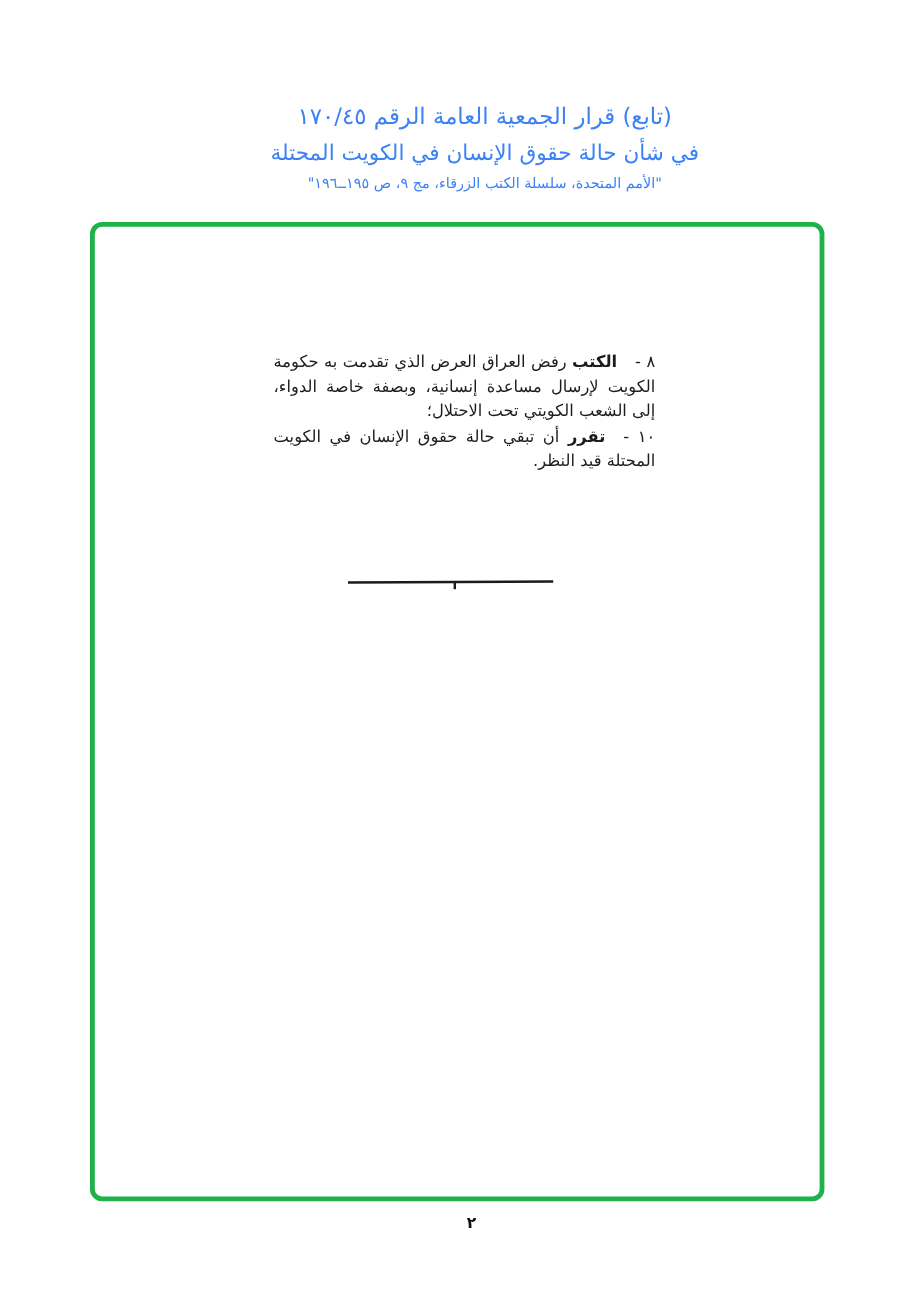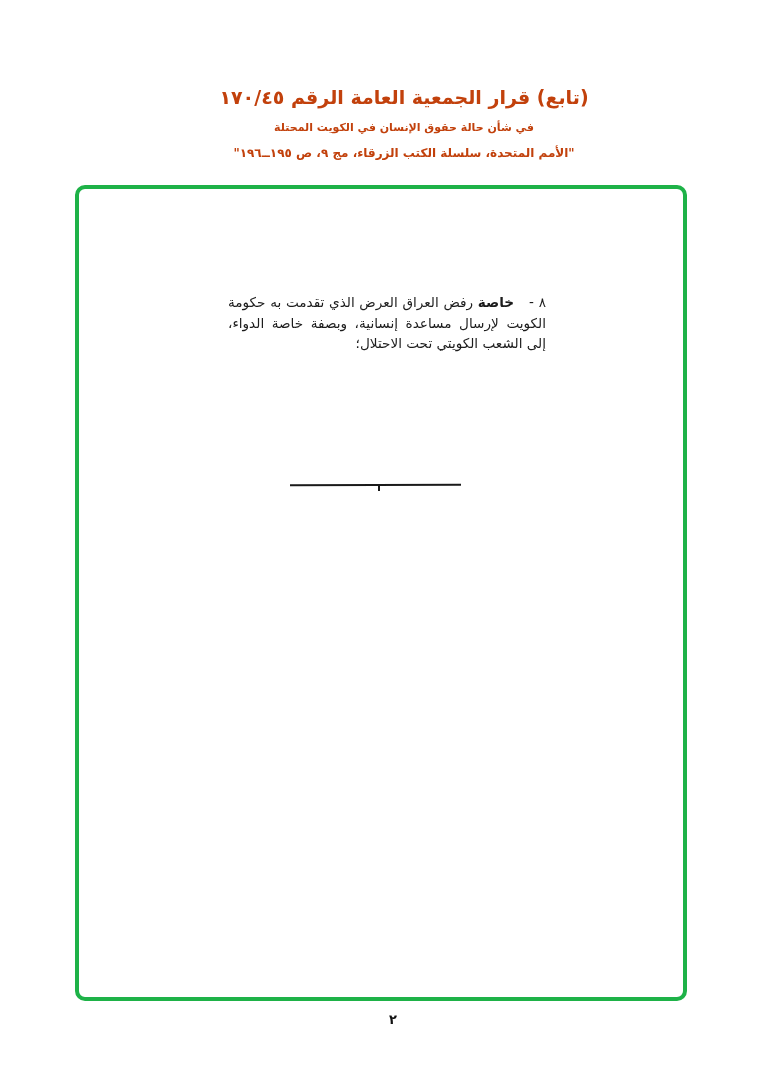--- a/index.html
+++ b/index.html
@@ -12,25 +12,25 @@
     color: #161616;
   }
   .page { position: absolute; inset: 0; }
 
   
   .header {
     position: absolute;
     top: 82px; left: 50px; right: 0;
     text-align: center;
     direction: rtl;
-    font-weight: bold;
-    color: #c2410c;
+    font-weight: normal;
+    color: #3b82f6;
   }
   .h1 { font-size: 19px; line-height: 31px; }
-  .h2 { font-size: 11px; line-height: 30px; }
+  .h2 { font-size: 18px; line-height: 30px; }
   .h3 { font-size: 12px;  line-height: 20px; }
 
   
   .green-box {
     position: absolute;
     left: 75px; top: 185px;
     width: 604px; height: 808px;
     border: 4px solid #1eb248;
     border-radius: 10px;
     background: transparent;
@@ -85,21 +85,22 @@
 
   <header class="header">
     <div class="h1">(تابع) قرار الجمعية العامة الرقم ١٧٠/٤٥</div>
     <div class="h2">في شأن حالة حقوق الإنسان في الكويت المحتلة</div>
     <div class="h3">"الأمم المتحدة، سلسلة الكتب الزرقاء، مج ٩، ص ١٩٥ــ١٩٦"</div>
   </header>
 
   <div class="green-box" style="border-color: rgb(30, 178, 72);"></div>
 
   <div class="text-block">
-    <p class="para"><span class="pnum">٨ -</span><span class="num-gap"></span><b class="verb">خاصة</b> <span class="ptext">رفض العراق العرض الذي تقدمت به حكومة الكويت لإرسال مساعدة إنسانية، وبصفة خاصة الدواء، إلى الشعب الكويتي تحت الاحتلال؛</span></p>
+    <p class="para"><span class="pnum">٨ -</span><span class="num-gap"></span><b class="verb">الكتب</b> <span class="ptext">رفض العراق العرض الذي تقدمت به حكومة الكويت لإرسال مساعدة إنسانية، وبصفة خاصة الدواء، إلى الشعب الكويتي تحت الاحتلال؛</span></p>
+    <p class="para"><span class="pnum">١٠ -</span><span class="num-gap"></span><b class="verb">تقرر</b> <span class="ptext">أن تبقي حالة حقوق الإنسان في الكويت المحتلة قيد النظر.</span></p>
   </div>
 
   <div class="separator"></div>
   <div class="separator-tick"></div>
 
   <div class="page-num">٢</div>
 
 </div>
 
 </body></html>

